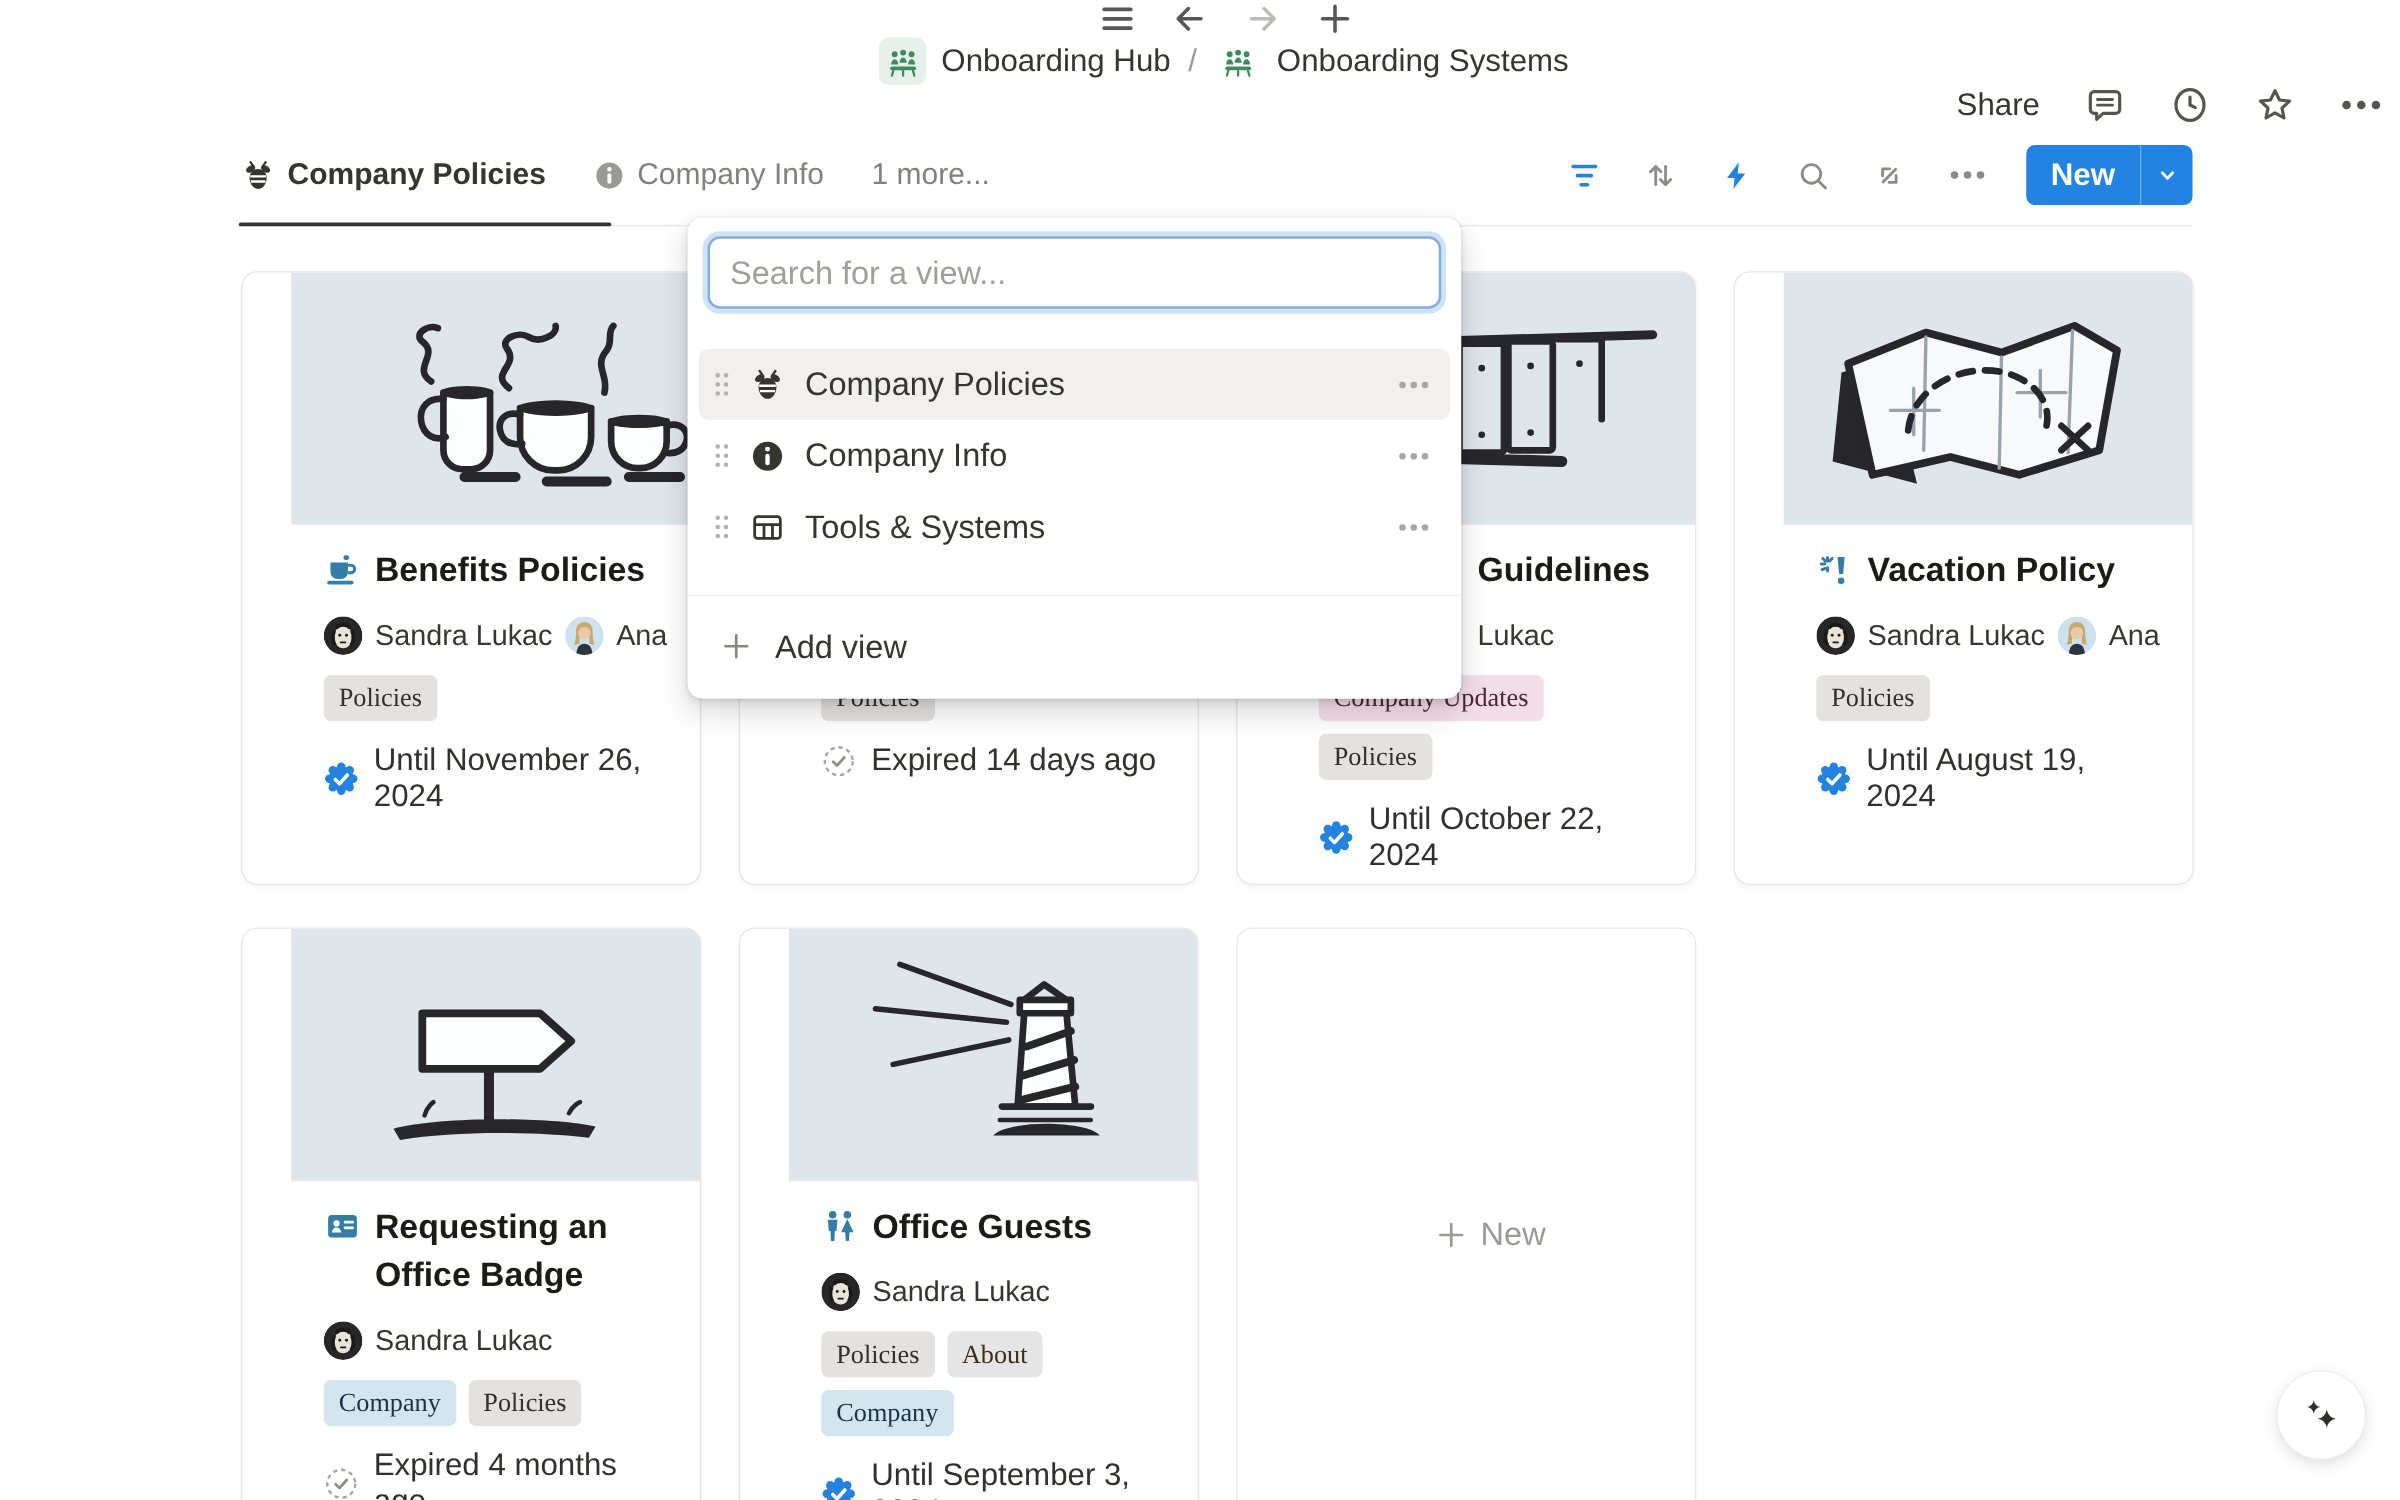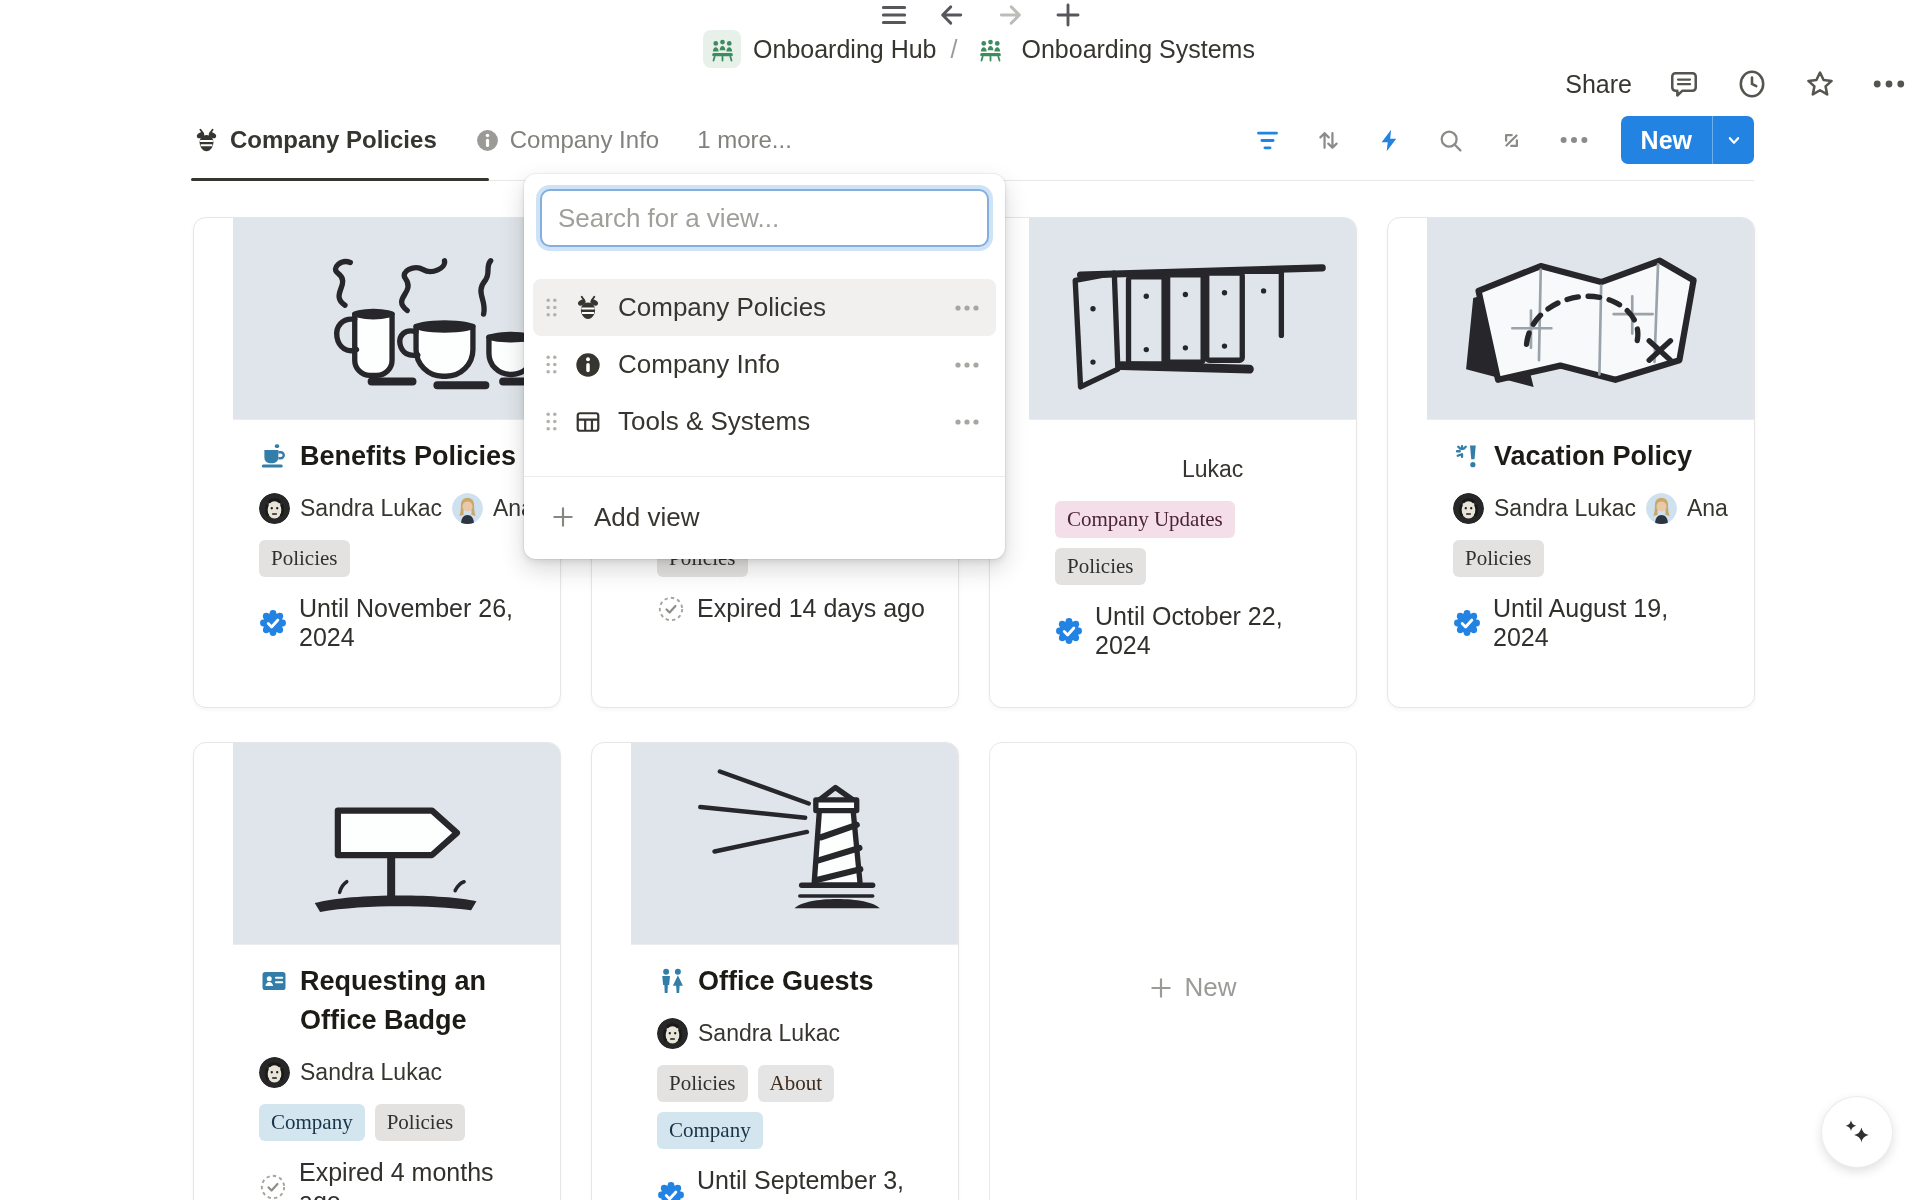--- a/index.html
+++ b/index.html
@@ -58,21 +58,21 @@
   .tag--blue   { background:#d3e5ef; color:#183347; }
   .tag--yellow { background:#e5e5e5; color:#402c1b; }
   .prop-status { display:flex; align-items:center; gap:12px; margin-top:17px; font-size:25px; color:#32302c; }
   .status-ico { width:28px; height:28px; flex:0 0 auto; }
   .offset { margin-left:127px; }
   .card--new { display:flex; align-items:center; justify-content:center; gap:10px;
     color:#9b9a97; font-size:26px; box-shadow:none; border-color:#eae9e7; }
   .card--new .plus { width:26px; height:26px; color:#9b9a97; }
 
   
-  .popover { position:absolute; left:524px; top:174px; width:481px; z-index:40;
+  .popover { position:absolute; left:550px; top:174px; width:619px; z-index:40;
     background:#fff; border-radius:12px; padding:15px 0 14px;
     box-shadow:0 0 0 1px rgba(15,15,15,.05), 0 10px 24px rgba(15,15,15,.16), 0 3px 6px rgba(15,15,15,.08); }
   .vsearch { margin:0 16px; }
   .vsearch input { width:100%; height:58px; border-radius:10px; border:2px solid #84aedd;
     box-shadow:0 0 0 4px #cfe3f6; outline:none; font-size:26px; padding:0 16px;
     font-family:inherit; color:#37352f; }
   .vsearch input::placeholder { color:#a19f9a; }
   .menu-list { margin-top:32px; }
   .menu-row { height:57px; margin:0 9px; padding:0 16px 0 12px; border-radius:8px;
     display:flex; align-items:center; gap:16px; font-size:26px; color:#37352f; cursor:pointer; }
@@ -414,20 +414,23 @@
             <circle cx="264" cy="70" r="3"></circle>
           <circle cx="132" cy="136" r="3"></circle>
             <circle cx="176" cy="134" r="3"></circle>
             <circle cx="220" cy="132" r="3"></circle>
           <circle cx="72" cy="90" r="3"></circle>
             <circle cx="72" cy="150" r="3"></circle>
         </g>
       </svg>
     </div>
     <div class="card-body">
+      <h3 class="card-title">
+        <span class="offset">Guidelines</span>
+      </h3>
       <div class="prop-person">
         <span class="offset">Lukac</span>
       </div>
       <div class="tags">
         <span class="tag tag--pink">Company Updates</span>
         <span class="tag tag--gray">Policies</span>
       </div>
       <div class="prop-status">
         <svg class="status-ico" viewBox="0 0 24 24">
             <use href="#sym-verified"></use>

